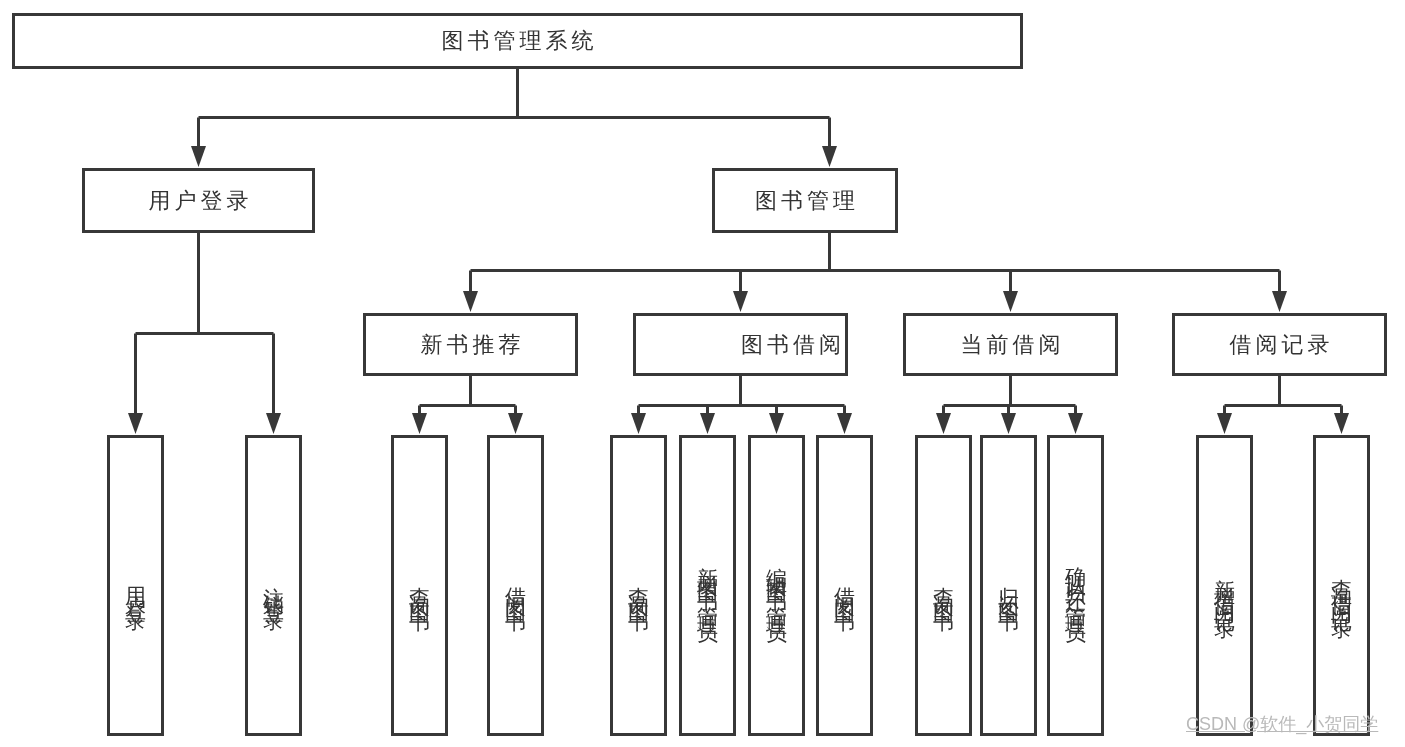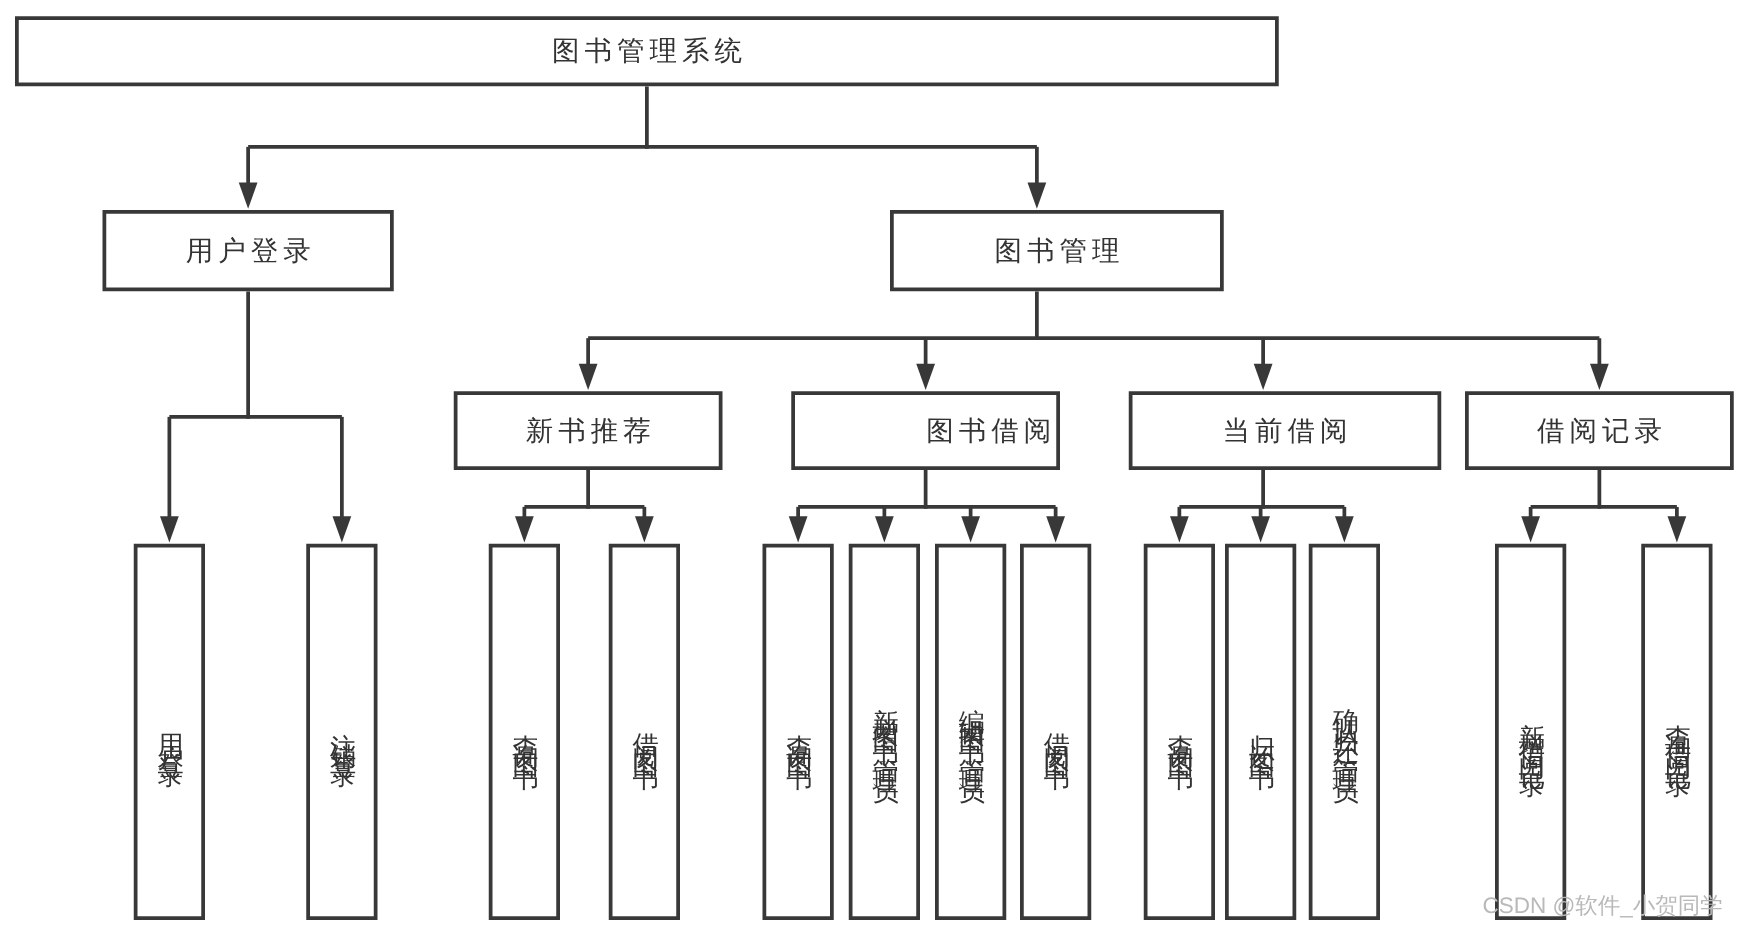--- a/index.html
+++ b/index.html
@@ -37,20 +37,21 @@
     white-space:nowrap;
     color:#333333;
   }
   .watermark{
     position:absolute;
     left:1186px;top:712px;
     font-size:18px;
     color:#b9b9b9;
     z-index:5;
     white-space:nowrap;
+    text-decoration:underline;
   }
 </style>
 </head>
 <body>
 
 <div class="canvas">
 
   <svg id="connectors" width="1405" height="747">
       <line x1="517.5" y1="69" x2="517.5" y2="119" stroke="#383838" stroke-width="3"></line>
       <line x1="198.5" y1="117.5" x2="829.5" y2="117.5" stroke="#383838" stroke-width="3"></line>
@@ -106,31 +107,31 @@
       <polygon points="1334,413 1349,413 1341.5,434" fill="#383838"></polygon>
     </svg>
 
   <div class="box h" style="left:12px;top:13px;width:1011px;height:56px;">
     <span>图书管理系统</span>
   </div>
 
   <div class="box h" style="left:82px;top:168px;width:233px;height:65px;">
     <span>用户登录</span>
   </div>
-  <div class="box h" style="left:712px;top:168px;width:267px;height:65px;">
+  <div class="box h" style="left:712px;top:168px;width:186px;height:65px;">
     <span>图书管理</span>
   </div>
 
   <div class="box h" style="left:363px;top:313px;width:215px;height:63px;justify-content:center;">
     <span>新书推荐</span>
   </div>
   <div class="box h" style="left:633px;top:313px;width:215px;height:63px;justify-content:flex-end;">
     <span>图书借阅</span>
   </div>
-  <div class="box h" style="left:903px;top:313px;width:250px;height:63px;">
+  <div class="box h" style="left:903px;top:313px;width:215px;height:63px;">
     <span>当前借阅</span>
   </div>
   <div class="box h" style="left:1172px;top:313px;width:215px;height:63px;">
     <span>借阅记录</span>
   </div>
 
   <div class="box v" style="left:107px;top:435px;width:57px;height:301px;">
     <span>用户登录</span>
   </div>
   <div class="box v" style="left:245px;top:435px;width:57px;height:301px;">

